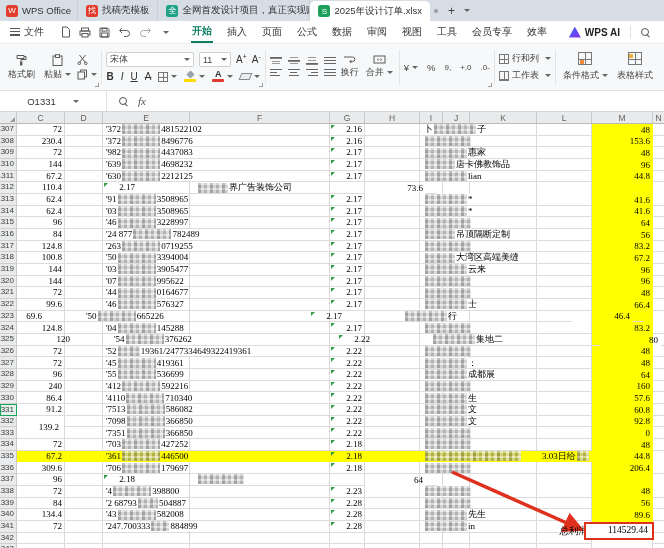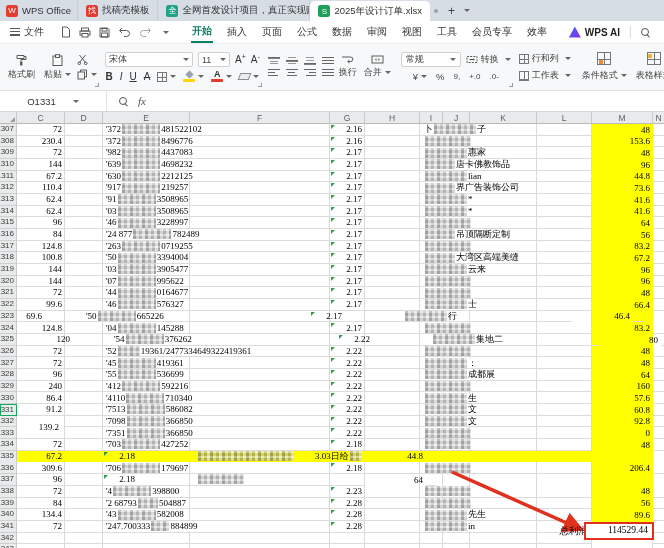--- a/index.html
+++ b/index.html
@@ -308,35 +308,20 @@
           </svg>
         <span style="display:flex;align-items:center">
             <span>合并</span>
             <i class="car"></i>
           </span>
       </div>
     </div>
     <i class="gsep"></i>
 
     <div class="grp tworow">
-      <div class="rrow">
-        <span class="nfbox">
-            <span>常规</span>
-            <i class="car"></i>
-          </span>
-        <span class="rowbtn">
-          <svg class="ic" width="12" height="9">
-              <rect x="1" y="1.5" width="10" height="6" fill="none" stroke="#5a5a5a" stroke-dasharray="2 1.2"></rect>
-              <path d="M3.5 4.5h5" stroke="#5a5a5a"></path>
-              <path d="M8.5 4.5 7 3.2v2.6z" fill="#5a5a5a"></path>
-            </svg>
-          <span>转换</span>
-            <i class="car"></i>
-        </span>
-      </div>
       <div class="rrow" style="gap:9px">
         <span class="mini">
             <span>¥</span>
             <i class="car"></i>
           </span>
         <span class="mini">%</span>
         <span class="mini" style="font-size:8px">9,</span>
         <span class="mini" style="font-size:8px">+.0</span>
         <span class="mini" style="font-size:8px">.0-</span>
       </div>
@@ -544,27 +529,20 @@
             </span>
           </div>
           <div class="cl l" style="width: 55px;"></div>
           <div class="cl m num" style="width: 61px;">44.8</div>
           <div class="cl n" style="width: 11px;"></div>
         </div>
         <div class="row">
           <div class="cl rn" style="width: 17px;">1312</div>
           <div class="cl c num" style="width: 48px;">110.4</div>
           <div class="cl d" style="width: 38px;"></div>
-          <div class="cl e" style="width: 227px;">
-            <span class="box">
-              <span class="pre">'917</span>
-              <span class="mosaic" style="width: 38px;"></span>
-              <span class="suf">219257</span>
-            </span>
-          </div>
           <div class="cl g num" style="width: 35px;">
             <i class="tri"></i>
             <span>2.17</span>
           </div>
           <div class="cl h" style="width: 55px;"></div>
           <div class="cl i" style="width: 117px;">
             <span class="box">
               <span class="mosaic" style="width: 30px;"></span>
               <span class="suf">界广告装饰公司</span>
             </span>
@@ -1135,20 +1113,27 @@
             </span>
           </div>
           <div class="cl l" style="width: 55px;"></div>
           <div class="cl m num" style="width: 61px;">48</div>
           <div class="cl n" style="width: 11px;"></div>
         </div>
         <div class="row hl">
           <div class="cl rn" style="width: 17px;">1335</div>
           <div class="cl c num" style="width: 48px;">67.2</div>
           <div class="cl d" style="width: 38px;"></div>
+          <div class="cl e" style="width: 227px;">
+            <span class="box">
+              <span class="pre">'361</span>
+              <span class="mosaic" style="width: 38px;"></span>
+              <span class="suf">446500</span>
+            </span>
+          </div>
           <div class="cl g num" style="width: 35px;">
             <i class="tri"></i>
             <span>2.18</span>
           </div>
           <div class="cl h" style="width: 55px;"></div>
           <div class="cl i" style="width: 117px;">
             <span class="box">
               <span class="mosaic" style="width: 96px;"></span>
             </span>
           </div>

